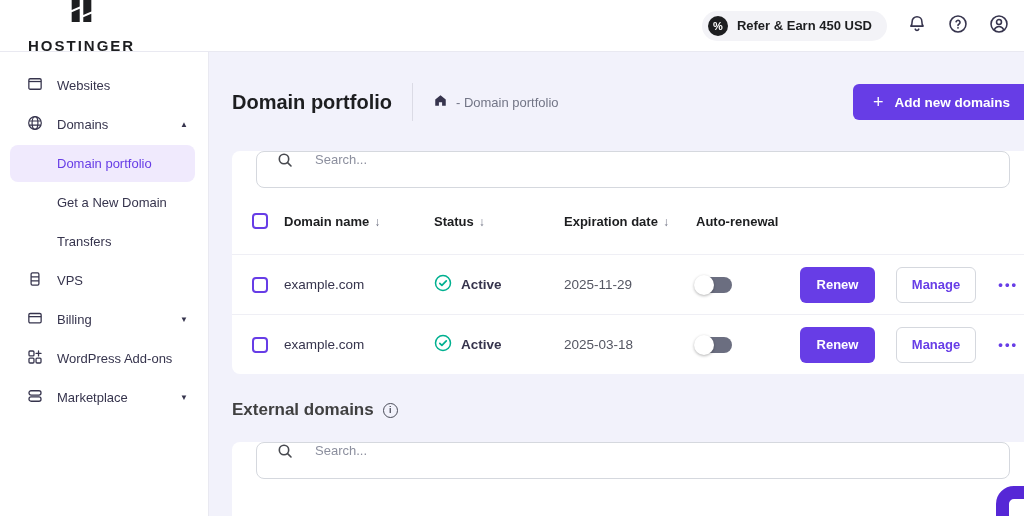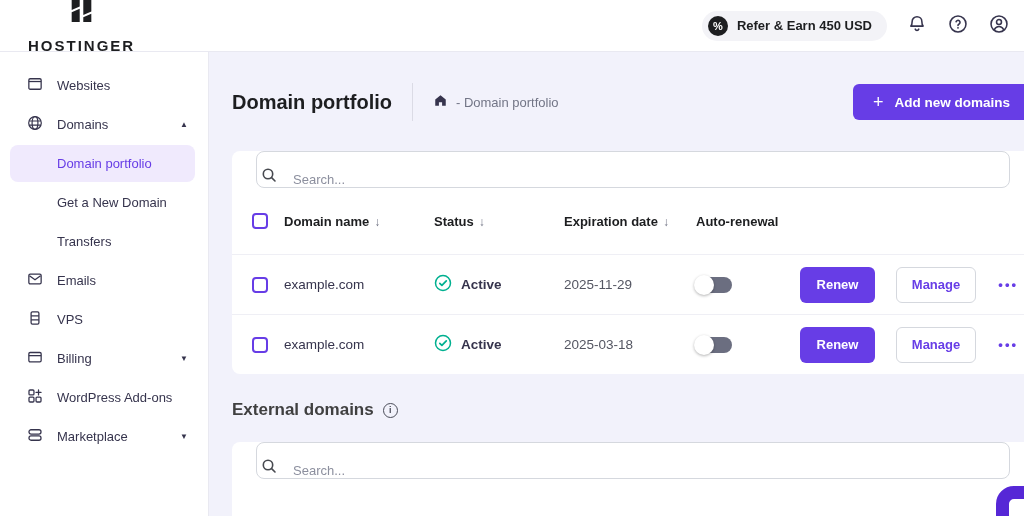--- a/index.html
+++ b/index.html
@@ -41,22 +41,22 @@
   .head-divider { width: 1px; height: 38px; background: #DBDBE5; margin: 0 20px; }
   .breadcrumb { display: flex; align-items: center; gap: 8px; font-size: 13px; color: #727586; }
   .add-btn { margin-left: auto; margin-right: -16px; height: 36px; background: #673DE6;
              color: #fff; border: none; border-radius: 6px; font-size: 13.5px; font-weight: bold;
              display: flex; align-items: center; gap: 11px; padding: 0 30px 0 20px; cursor: pointer;
              font-family: "Liberation Sans", sans-serif; }
 
   
   .card { background: #fff; border-radius: 8px; margin-right: -16px; }
   .search-wrap { margin: 20px 30px 0 24px; height: 37px; border: 1px solid #D5D8DE;
-                 border-radius: 8px; display: flex; align-items: flex-end; gap: 16px;
-                 padding: 0 4px; background: #fff; }
+                 border-radius: 8px; display: flex; align-items: flex-start; gap: 22px;
+                 padding: 0 20px; background: #fff; }
   .search-wrap input { border: none; outline: none; flex: 1; font-size: 13px;
                        font-family: "Liberation Sans", sans-serif; color: #1D1E20; background: transparent; }
   .search-wrap input::placeholder { color: #8C8F9E; }
 
   
   .tbl-row { display: grid; grid-template-columns: 32px 150px 130px 132px 104px 96px 96px 1fr;
              align-items: center; padding: 0 20px; }
   .tbl-head { height: 66px; font-size: 13px; font-weight: bold; color: #1D1E20; }
   .tbl-body-row { height: 60px; border-top: 1px solid #EFEFF5; font-size: 13.5px; color: #36344D; }
   .sort-arrow { color: #727586; font-weight: normal; font-size: 12px; margin-left: 5px; }
@@ -168,29 +168,20 @@
       <span class="nav-label">Domain portfolio</span>
     </div>
     <div class="nav-item nav-sub">
       <span class="nav-label">Get a New Domain</span>
     </div>
     <div class="nav-item nav-sub">
       <span class="nav-label">Transfers</span>
     </div>
     <div class="nav-item">
       <span>
-        <svg width="18" height="18" viewBox="0 0 24 24" fill="none" stroke="#36344D" stroke-width="1.7" stroke-linejoin="round">
-          <rect x="3.8" y="5.5" width="16.4" height="13" rx="1.8"></rect>
-          <path d="M4.6 7.6 L12 13 L19.4 7.6"></path>
-        </svg>
-      </span>
-      <span class="nav-label">Emails</span>
-    </div>
-    <div class="nav-item">
-      <span>
         <svg width="18" height="18" viewBox="0 0 24 24" fill="none" stroke="#36344D" stroke-width="1.7">
           <rect x="6.8" y="3.8" width="10.4" height="16.4" rx="1.8"></rect>
           <path d="M6.8 9.2h10.4 M6.8 14.6h10.4"></path>
         </svg>
       </span>
       <span class="nav-label">VPS</span>
     </div>
     <div class="nav-item">
       <span>
         <svg width="18" height="18" viewBox="0 0 24 24" fill="none" stroke="#36344D" stroke-width="1.7">

